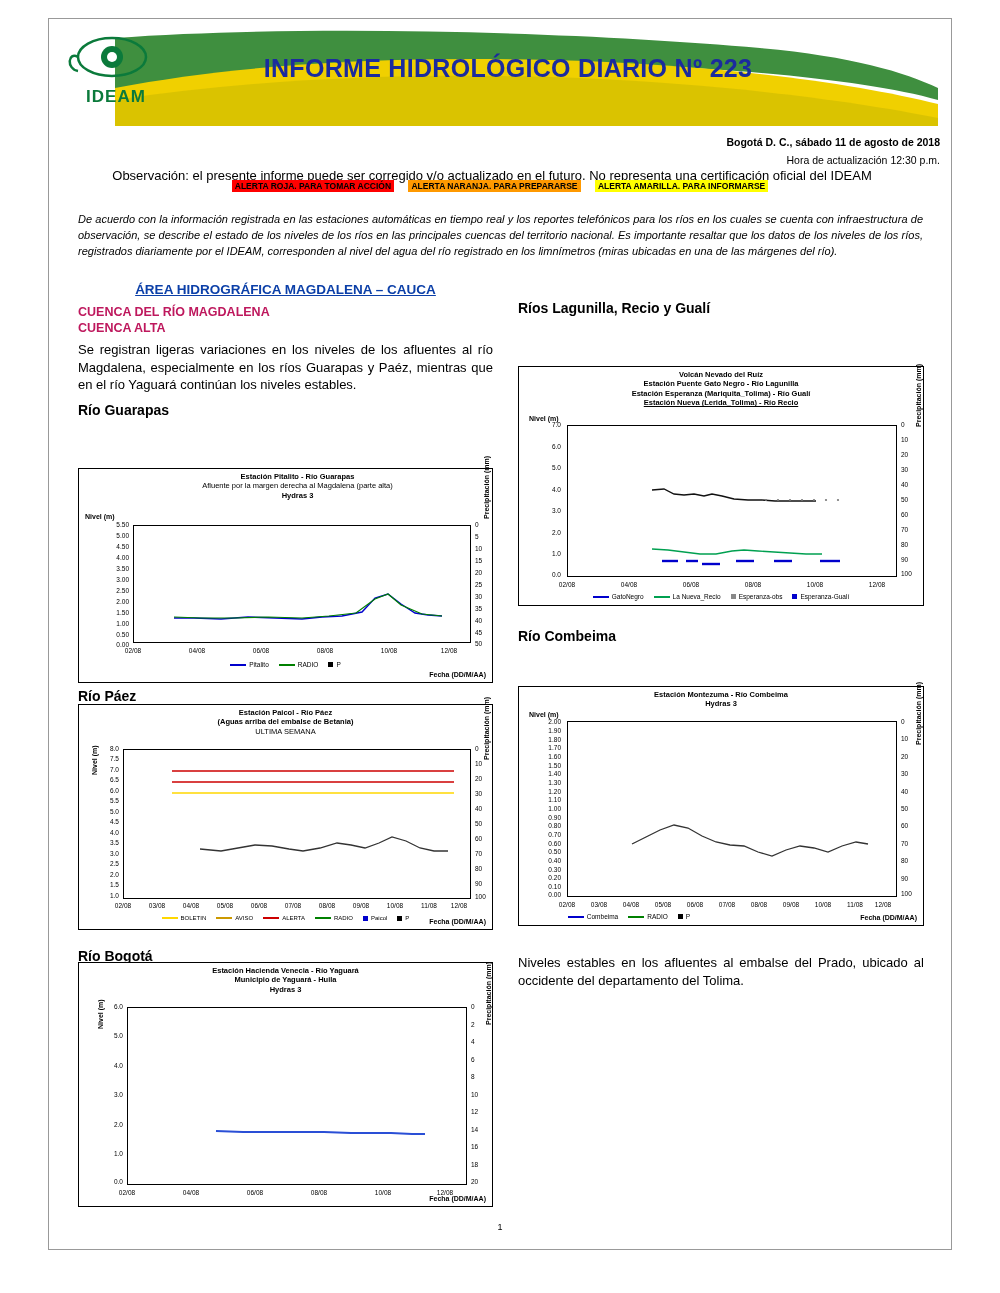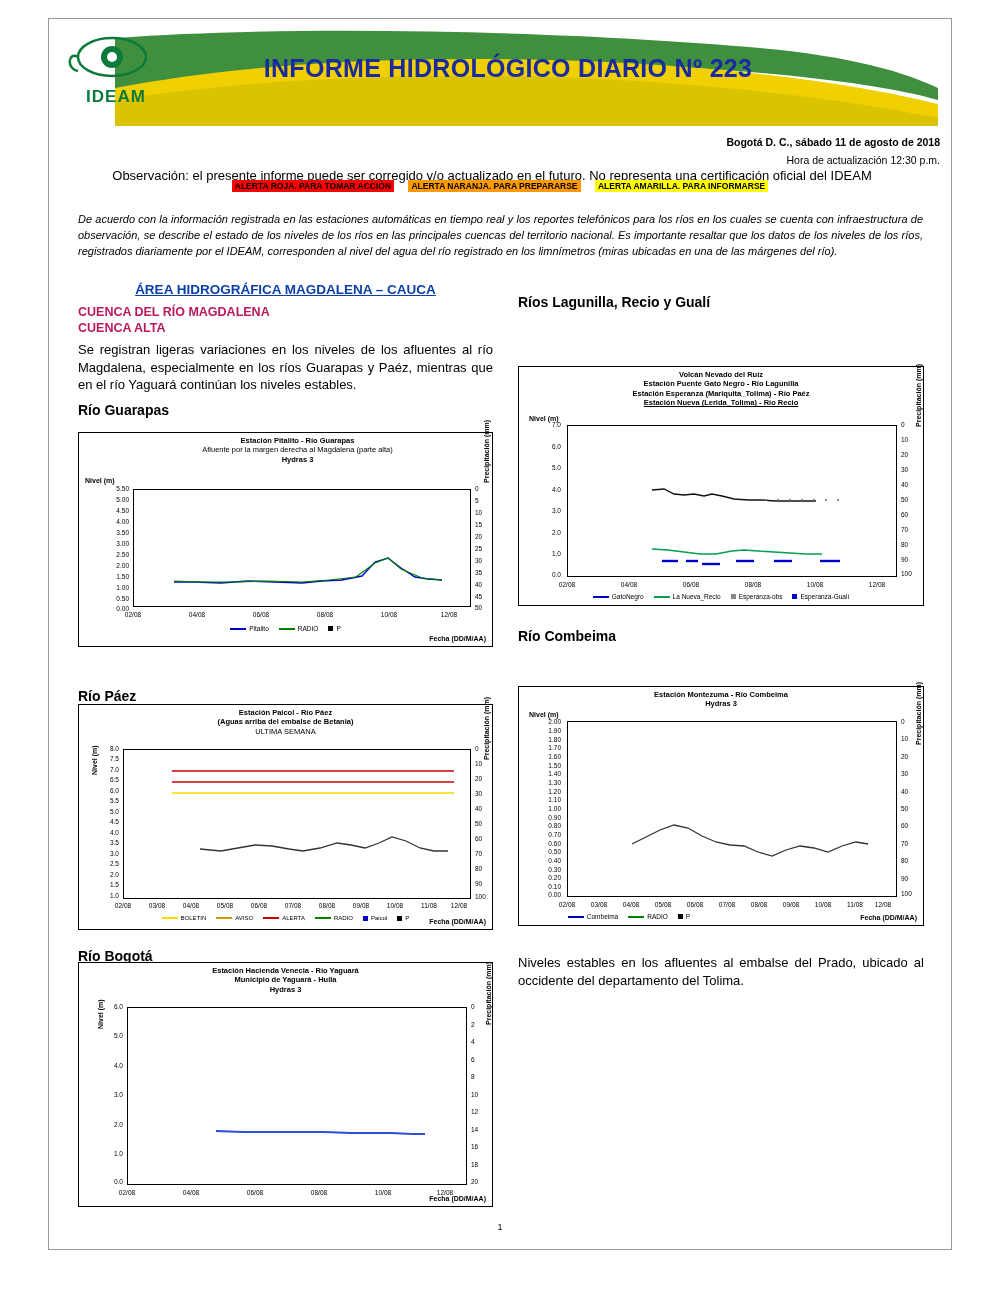--- a/index.html
+++ b/index.html
@@ -82,21 +82,21 @@
   <div class="intro">De acuerdo con la información registrada en las estaciones automáticas en tiempo real y los reportes telefónicos para los ríos en los cuales se cuenta con infraestructura de observación, se describe el estado de los niveles de los ríos en las principales cuencas del territorio nacional. Es importante resaltar que los datos de los niveles de los ríos, registrados diariamente por el IDEAM, corresponden al nivel del agua del río registrado en los limnímetros (miras ubicadas en una de las márgenes del río).</div>
 
   <div class="col-left">
     <h2 class="section">ÁREA HIDROGRÁFICA MAGDALENA – CAUCA</h2>
     <h3 class="sub">CUENCA DEL RÍO MAGDALENA</h3>
     <h3 class="sub">CUENCA ALTA</h3>
     <p class="body">Se registran ligeras variaciones en los niveles de los afluentes al río Magdalena, especialmente en los ríos Guarapas y Paéz, mientras que en el río Yaguará continúan los niveles estables.</p>
     <h4 class="river">Río Guarapas</h4>
   </div>
 
-  <div class="chart" style="left:78px;top:432px;width:415px;height:215px;position:absolute;padding-left:24px;">
+  <div class="chart" style="left:78px;top:468px;width:415px;height:215px;position:absolute;padding-left:24px;">
     <div class="c-title">Estación Pitalito - Río Guarapas</div>
     <div class="c-title" style="font-weight:normal;padding-top:0;">Afluente por la margen derecha al Magdalena (parte alta)</div>
     <div class="c-title" style="padding-top:0;">Hydras 3</div>
     <div class="ylab" style="left:6px;top:44px;">Nivel (m)</div>
     <div class="ylab-rot" style="left:404px;top:50px;">Precipitación (mm)</div>
     <div class="plot" style="left:54px;top:56px;width:338px;height:118px;">
       <svg width="336" height="116" viewBox="0 0 336 116">
         <polyline fill="none" stroke="#0000cc" stroke-width="1.4" points="40,92 60,92 87,93 114,91 141,92 168,93 188,91 208,90 228,86 241,72 254,68 267,78 281,87 294,89 308,90"></polyline>
         <polyline fill="none" stroke="#008000" stroke-width="1.2" points="40,91 67,92 101,92 134,91 168,92 195,90 222,87 241,73 254,68 267,79 288,88 308,90"></polyline>
       </svg>
@@ -271,27 +271,27 @@
     <div class="xtick" style="left:30px;top:226px;width:36px;">02/08</div>
     <div class="xtick" style="left:94px;top:226px;width:36px;">04/08</div>
     <div class="xtick" style="left:158px;top:226px;width:36px;">06/08</div>
     <div class="xtick" style="left:222px;top:226px;width:36px;">08/08</div>
     <div class="xtick" style="left:286px;top:226px;width:36px;">10/08</div>
     <div class="xtick" style="left:348px;top:226px;width:36px;">12/08</div>
     <div class="xaxlab" style="right:6px;bottom:4px;">Fecha (DD/M/AA)</div>
   </div>
 
   <div class="col-right">
-    <h4 class="river" style="margin-top:12px;">Ríos Lagunilla, Recio y Gualí</h4>
+    <h4 class="river" style="margin-top:18px;">Ríos Lagunilla, Recio y Gualí</h4>
   </div>
 
   <div class="chart" style="left:518px;top:366px;width:406px;height:240px;position:absolute;">
     <div class="c-title">Volcán Nevado del Ruíz</div>
     <div class="c-title" style="padding-top:0;">Estación Puente Gato Negro - Río Lagunilla</div>
-    <div class="c-title" style="padding-top:0;">Estación Esperanza (Mariquita_Tolima) - Río Paéz</div>
+    <div class="c-title" style="padding-top:0;">Estación Esperanza (Mariquita_Tolima) - Río Gualí</div>
     <div class="c-title" style="padding-top:0;text-decoration:underline;">Estación Nueva (Lerida_Tolima) - Río Recio</div>
     <div class="ylab" style="left:10px;top:48px;">Nivel (m)</div>
     <div class="ylab-rot" style="left:396px;top:60px;">Precipitación (mm)</div>
     <div class="plot" style="left:48px;top:58px;width:330px;height:152px;">
       <svg width="328" height="150" viewBox="0 0 328 150">
         <polyline fill="none" stroke="#111111" stroke-width="1.3" points="84,64 96,63 106,68 116,69 126,68 136,70 144,68 154,70 166,73 180,74 194,74 207,75 220,75 234,75 248,75"></polyline>
         <polyline fill="none" stroke="#00a050" stroke-width="1.4" points="84,123 100,124 116,126 132,128 148,128 164,125 176,124 190,125 206,126 222,127 238,128 254,128"></polyline>
         <g stroke="#0000cc" stroke-width="2.4">
           <line x1="94" y1="135" x2="110" y2="135"></line>
           <line x1="118" y1="135" x2="130" y2="135"></line>

